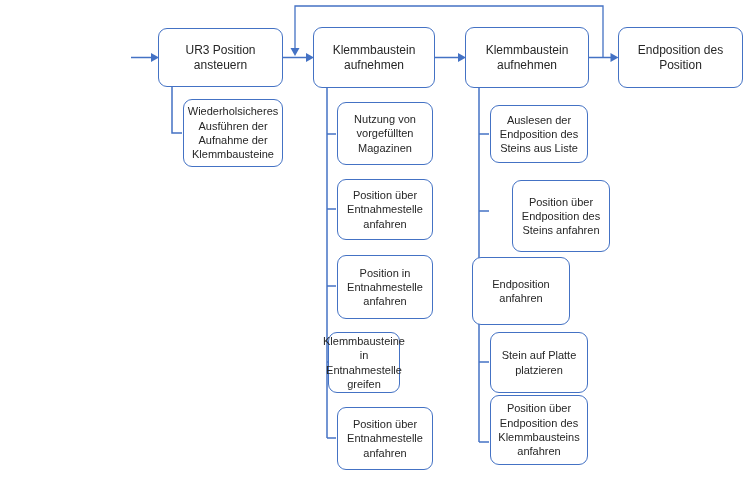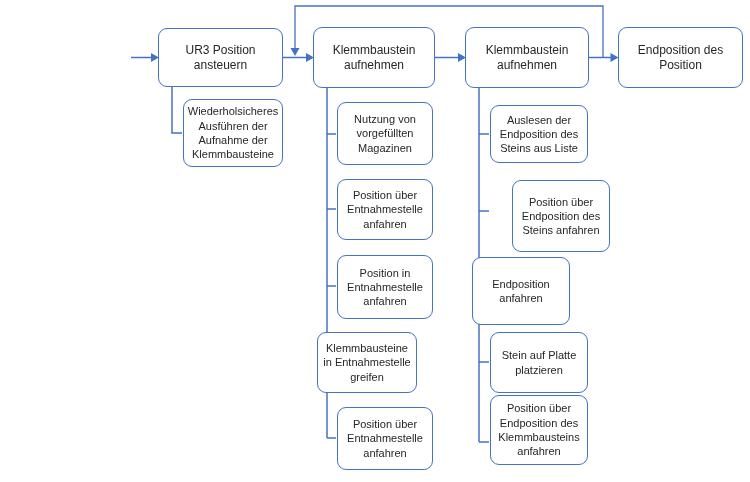--- a/index.html
+++ b/index.html
@@ -105,21 +105,21 @@
 
   <div class="box sub" style="left:337px;top:102px;width:96px;height:63px">
     <span>Nutzung von vorgefüllten Magazinen</span>
   </div>
   <div class="box sub" style="left:337px;top:179px;width:96px;height:61px">
     <span>Position über Entnahmestelle anfahren</span>
   </div>
   <div class="box sub" style="left:337px;top:255px;width:96px;height:64px">
     <span>Position in Entnahmestelle anfahren</span>
   </div>
-  <div class="box sub" style="left:317px;top:332px;width:100px;height:61px">
+  <div class="box sub" style="left:328px;top:332px;width:72px;height:61px">
     <span>Klemmbausteine in Entnahmestelle greifen</span>
   </div>
   <div class="box sub" style="left:337px;top:407px;width:96px;height:63px">
     <span>Position über Entnahmestelle anfahren</span>
   </div>
 
   <div class="box sub" style="left:490px;top:105px;width:98px;height:58px">
     <span>Auslesen der Endposition des Steins aus Liste</span>
   </div>
   <div class="box sub" style="left:512px;top:180px;width:98px;height:72px">

